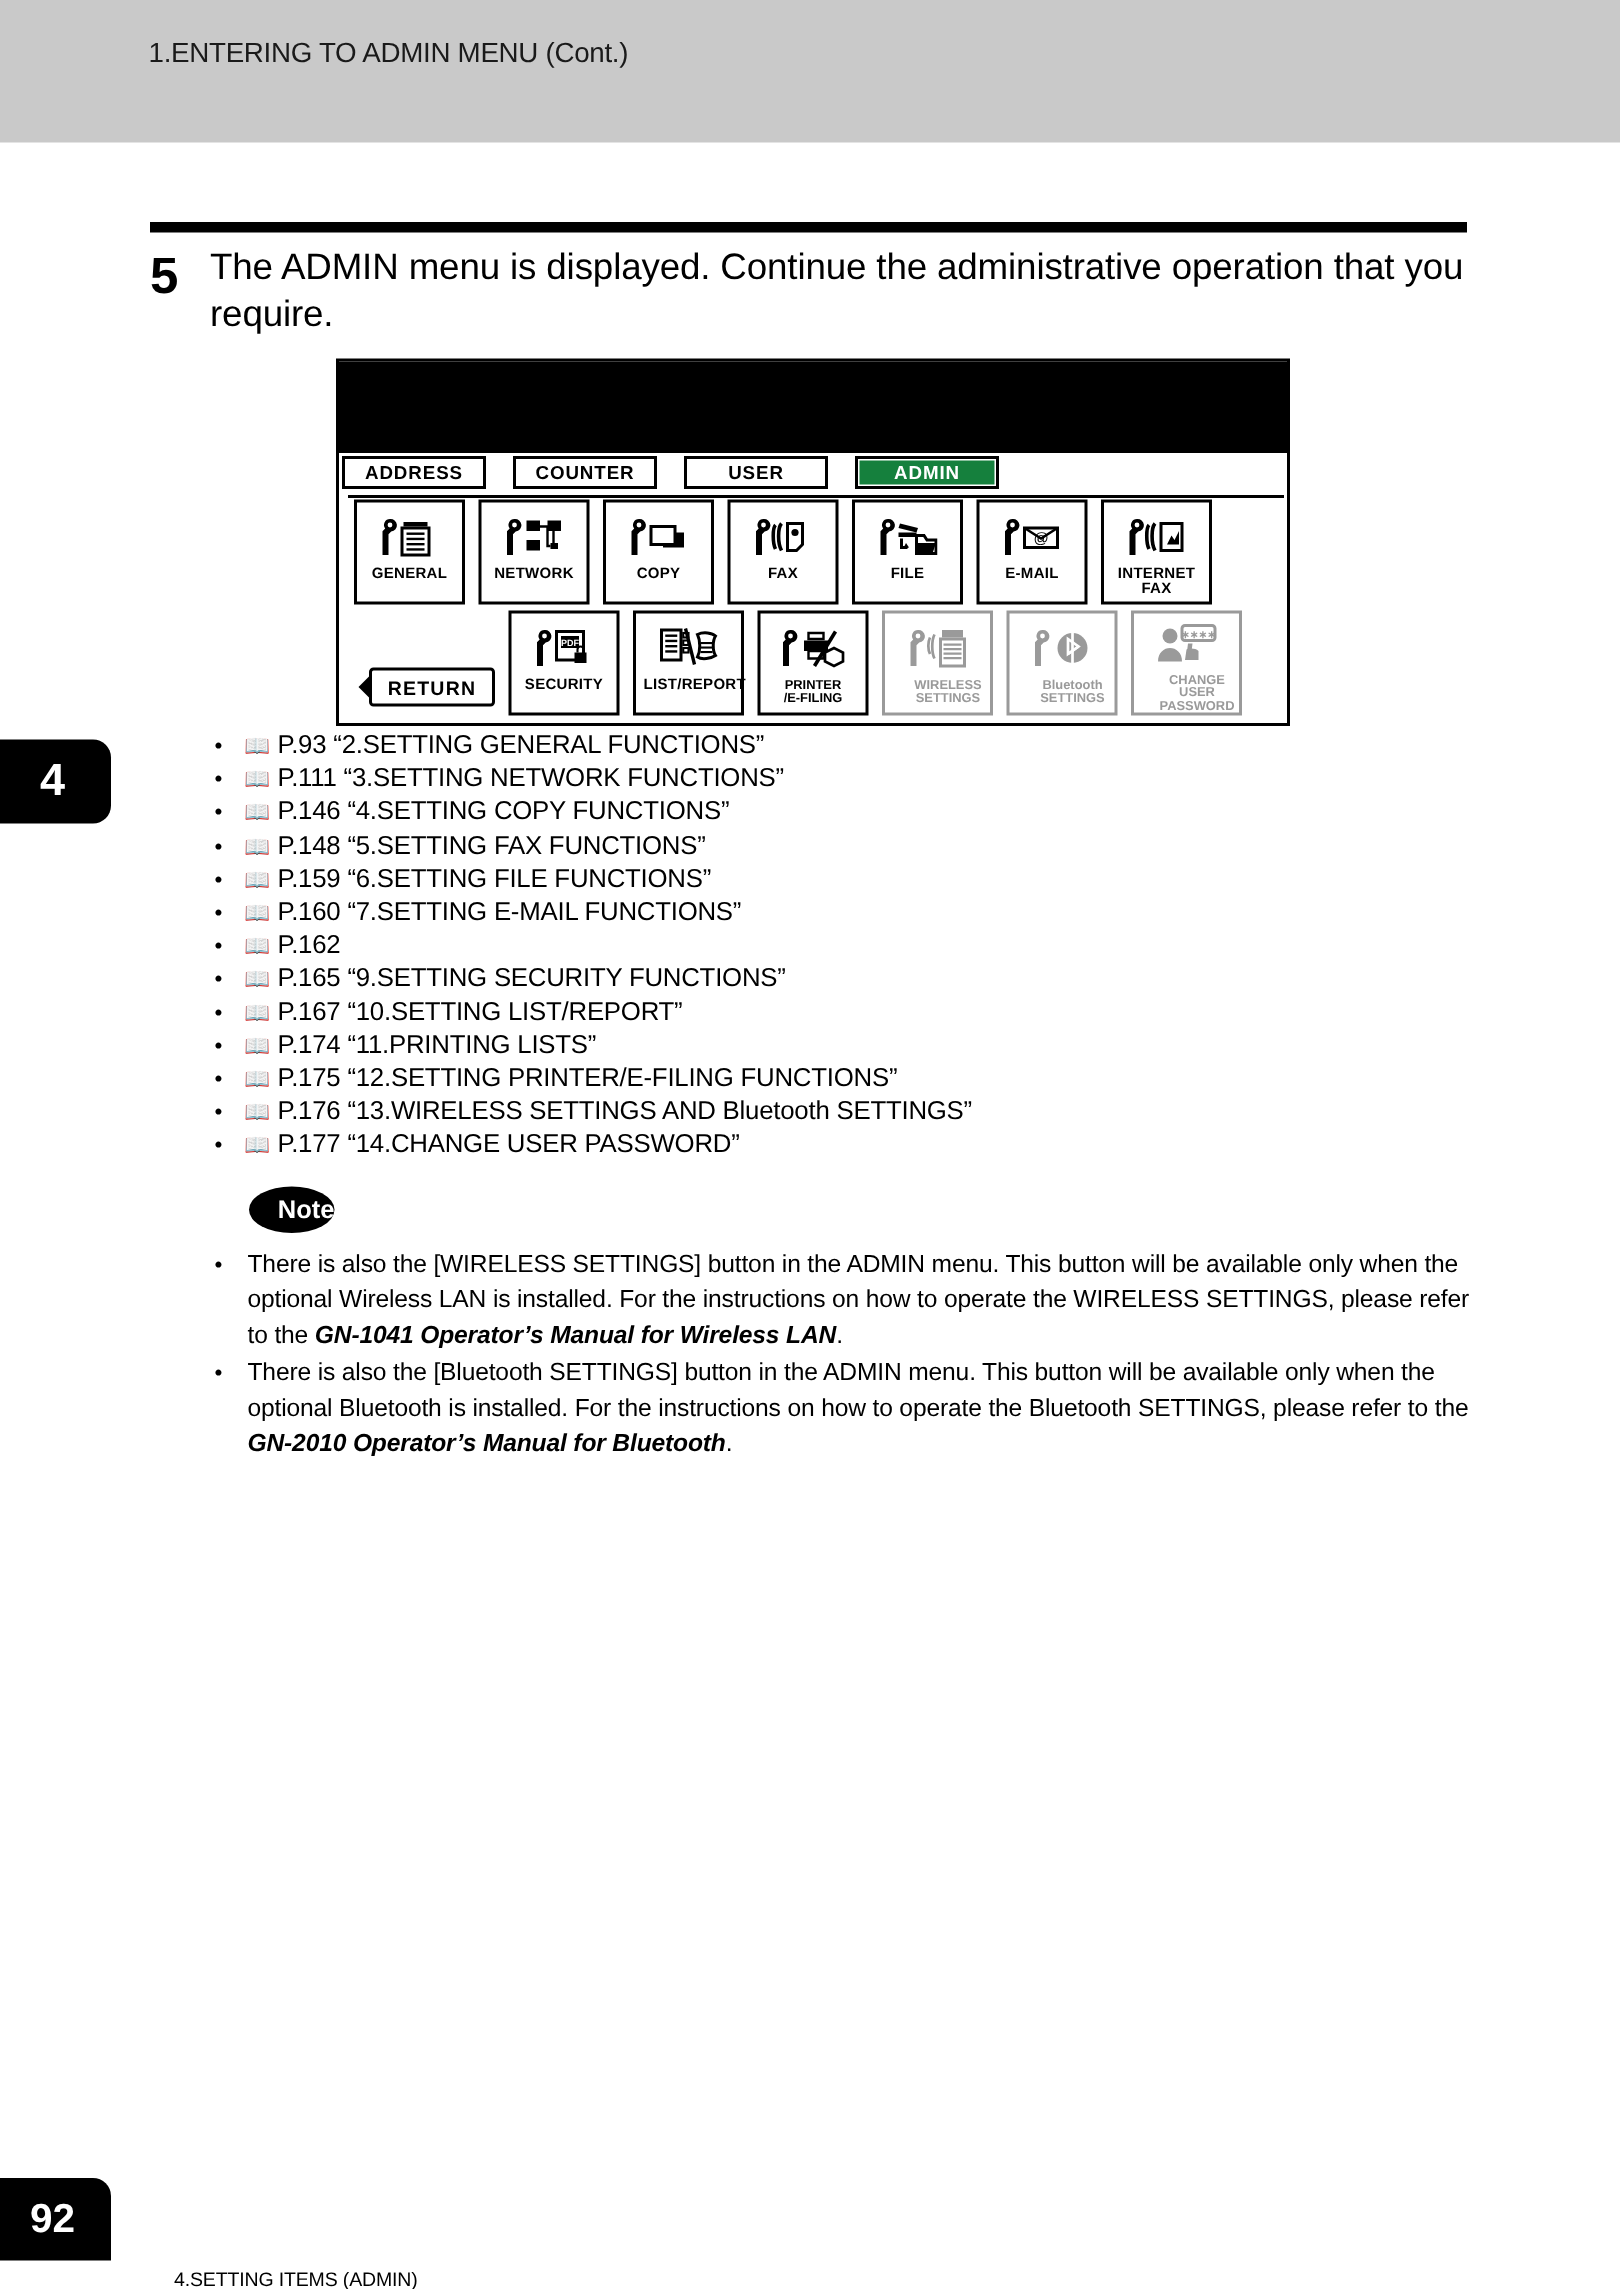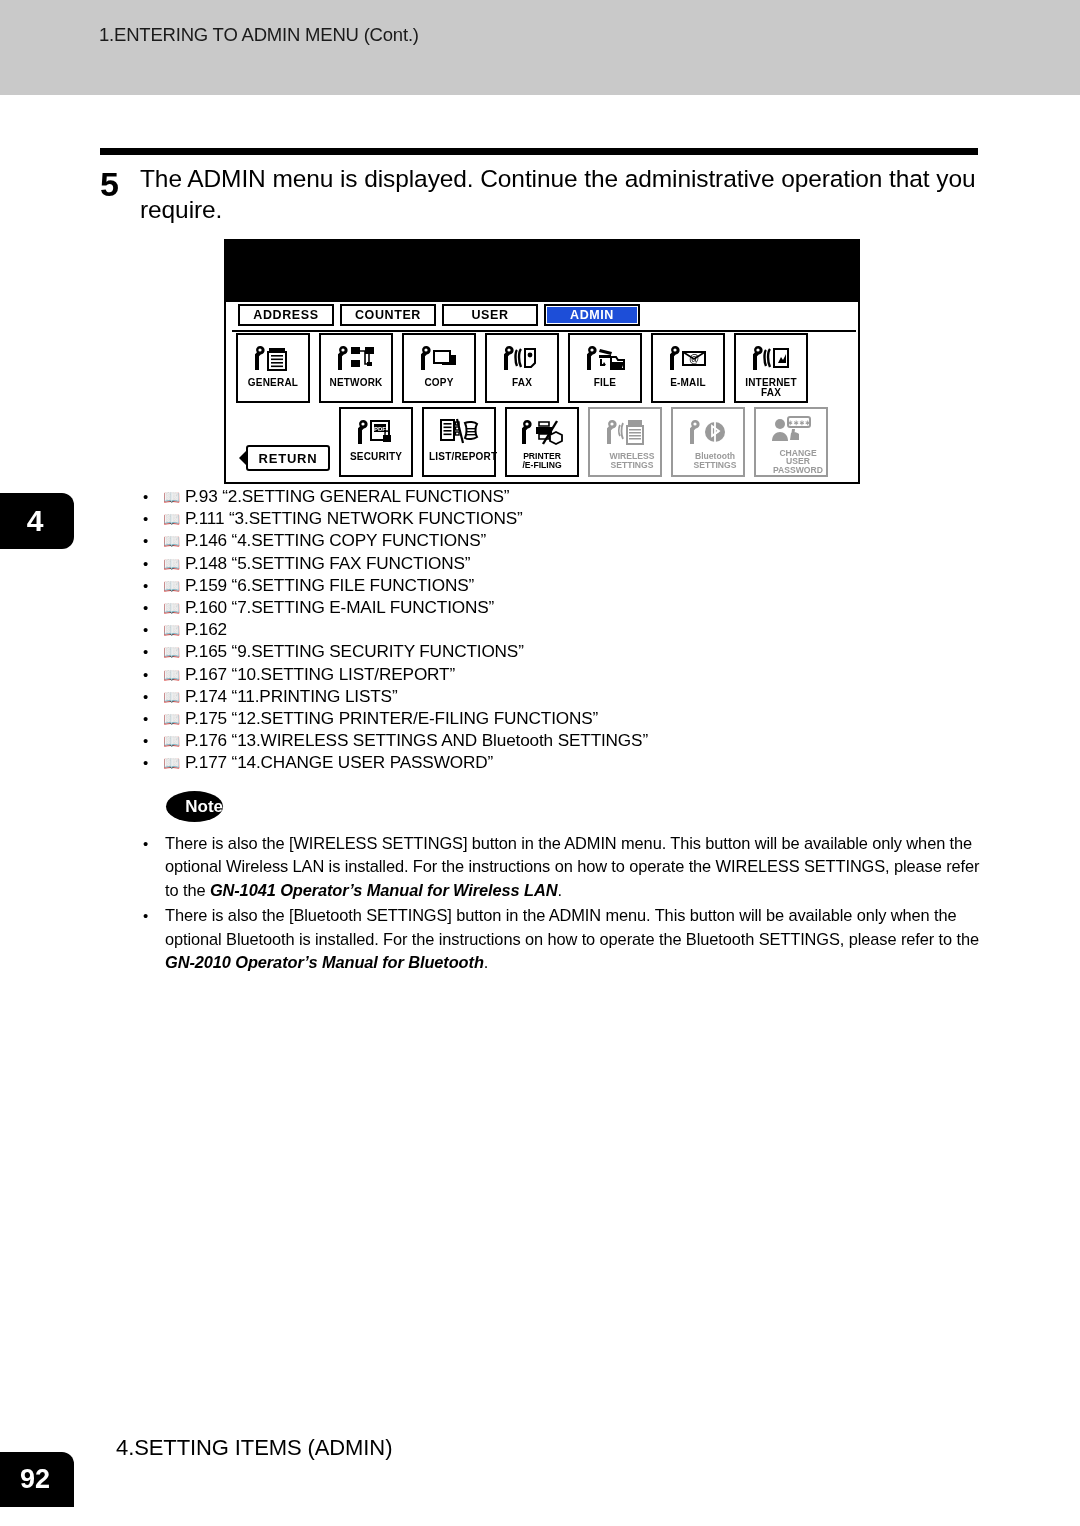--- a/index.html
+++ b/index.html
@@ -54,32 +54,32 @@
   
   .lcd{
     position:absolute; left:224px; top:239px;
     width:636px; height:245px;
     background:#fff; border:2px solid #000;
   }
   .lcd-status{
     height:61px; background:#000; width:100%;
   }
   .lcd-tabs{
-    height:26px; position:relative; margin:2px 0 0 12px;
-    display:flex; gap:6px;
+    height:26px; position:relative; margin:2px 0 0 2px;
+    display:flex; gap:18px;
   }
   .tab{
     width:96px; height:22px;
     border:2px solid #000;
     display:flex; align-items:center; justify-content:center;
     font-size:12.5px; font-weight:bold; letter-spacing:0.6px;
     background:#fff; color:#000;
     box-shadow: inset 0 0 0 1px #fff;
   }
-  .tab.selected{ background:#1d4ed8; color:#fff; }
+  .tab.selected{ background:#15803d; color:#fff; }
   .tab-rule{
     position:absolute; left:6px; top:89px; width:624px; height:2px; background:#000;
   }
 
   .icon-grid{
     position:absolute; left:0; top:92px; width:100%;
   }
   .icon-row{
     display:flex; height:74px; padding-left:10px; align-items:flex-start;
   }
@@ -154,22 +154,22 @@
   
   .footer-tab{
     position:absolute; left:-22px; top:1452px;
     width:96px; height:55px;
     background:#000; border-radius:0 12px 0 0;
     color:#fff; font-size:27px; font-weight:bold;
     display:flex; align-items:center; justify-content:center;
     padding-left:18px;
   }
   .footer-text{
-    position:absolute; left:116px; top:1435px;
-    font-size:22px; letter-spacing:-0.1px;
+    position:absolute; left:116px; top:1512px;
+    font-size:13px; letter-spacing:-0.1px;
   }
 </style>
 </head>
 <body>
 
 <div class="header-band"></div>
 <div class="header-title">1.ENTERING TO ADMIN MENU (Cont.)</div>
 
 <div class="chapter-tab">
   <span>4</span>

